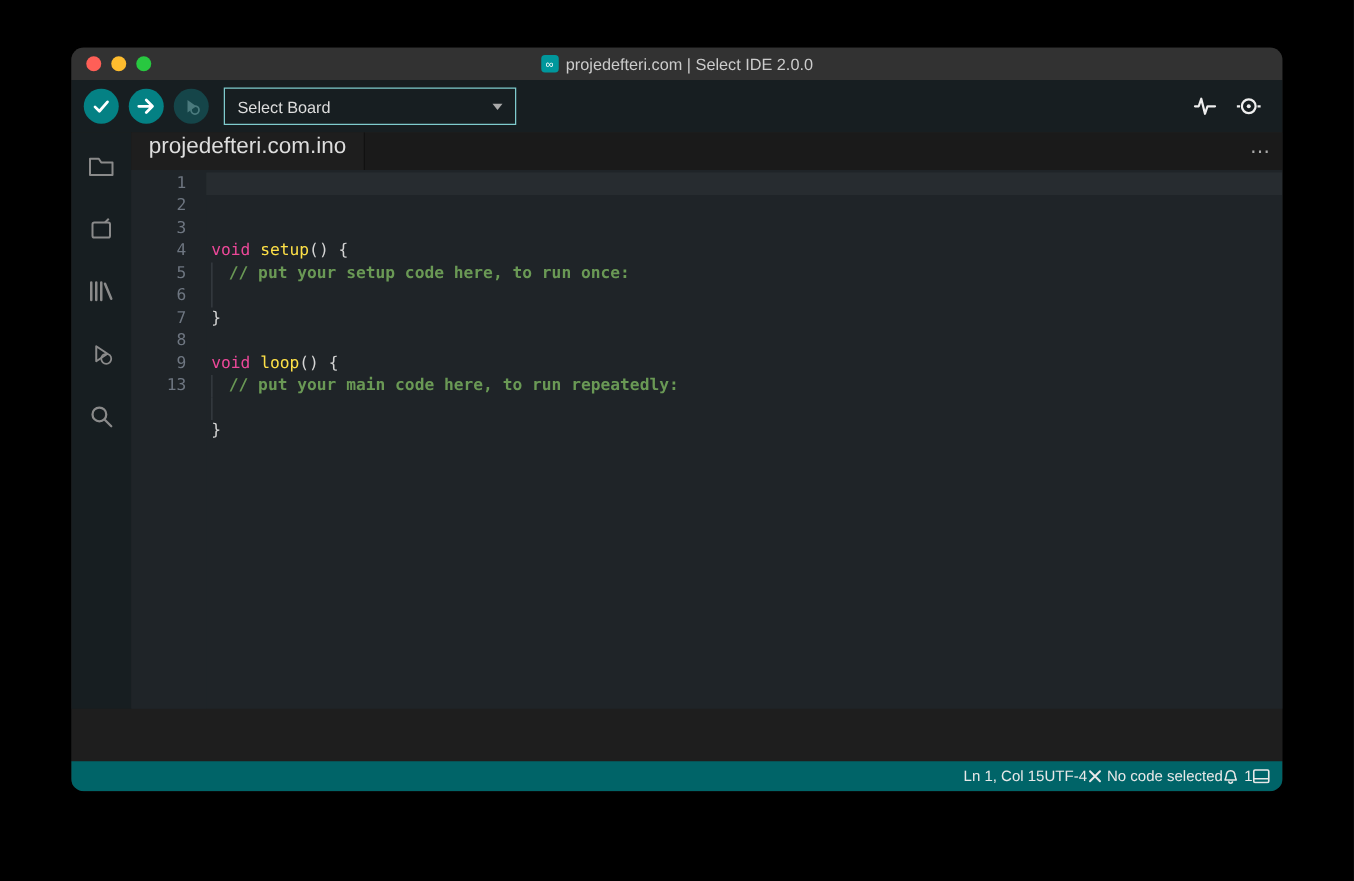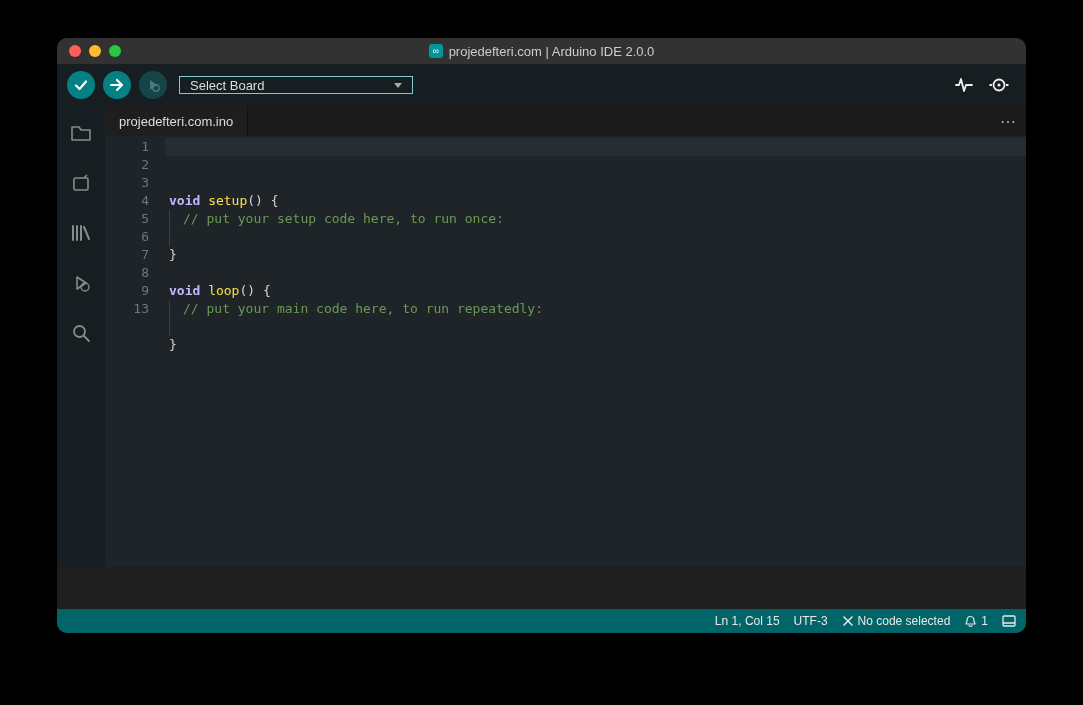--- a/index.html
+++ b/index.html
@@ -83,21 +83,21 @@
     display: flex;
     align-items: center;
     justify-content: center;
     cursor: pointer;
   }
   .tb-teal { background: #048184; }
   .tb-dark { background: #154549; }
   .board-select {
     margin-left: 4px;
     width: 234px;
-    height: 18px;
+    height: 30px;
     border: 1px solid #7fcbcd;
     background: #171e21;
     color: #ddd;
     font-size: 13px;
     padding: 0 10px;
     display: flex;
     align-items: center;
     justify-content: space-between;
     cursor: pointer;
   }
@@ -151,24 +151,23 @@
   }
   .tabs {
     height: 30px;
     background: #1a1a1a;
     display: flex;
     align-items: stretch;
   }
   .tab {
     background: #1e1e1e;
     color: #ddd;
-    font-size: 13px;
+    font-size: 18px;
     padding: 0 14px;
     display: flex;
-    align-items: center;
     border-right: 1px solid #111;
     cursor: pointer;
   }
   .tabs-right {
     margin-left: auto;
     display: flex;
     align-items: center;
     padding-right: 10px;
     color: #aaa;
     cursor: pointer;
@@ -200,41 +199,40 @@
     position: relative;
   }
   .code-line { height: 18px; padding-left: 4px; position: relative; }
   .line-hl {
     position: absolute;
     left: 0; right: 0; top: 2px;
     height: 18px;
     background: rgba(255,255,255,0.04);
     pointer-events: none;
   }
-  .kw { color: #c4b5fd; font-weight: bold; }
+  .kw { color: #ec4899; }
   .fn { color: #fde047; }
   .pn { color: #d4d4d4; }
-  .cm { color: #6a9955; }
+  .cm { color: #6a9955; font-weight: bold; }
   .indent-guide {
     border-left: 1px solid #3a3f44;
     display: inline-block;
     width: 14px;
     height: 18px;
     vertical-align: top;
   }
   .statusbar {
     height: 24px;
     background: #006468;
     color: #e8e8e8;
     font-size: 12px;
     display: flex;
     align-items: center;
     justify-content: flex-end;
     padding: 0 10px;
-    gap: 14px;
     flex-shrink: 0;
     margin-top: 42px;
   }
   .sb-item {
     display: flex;
     align-items: center;
     gap: 4px;
     cursor: pointer;
   }
 </style>
@@ -244,21 +242,21 @@
 <div class="window">
 
   <div class="titlebar">
     <div class="traffic-lights">
       <div class="traffic-light tl-red"></div>
       <div class="traffic-light tl-yellow"></div>
       <div class="traffic-light tl-green"></div>
     </div>
     <div class="title-center">
       <span class="app-icon">∞</span>
-      <span>projedefteri.com | Arduino IDE 2.0.0</span>
+      <span>projedefteri.com | Select IDE 2.0.0</span>
     </div>
   </div>
 
   <div class="toolbar">
     <div class="tb-btn tb-teal">
       <svg width="16" height="16" viewBox="0 0 16 16">
           <path d="M3 8.5 L6.5 12 L13 4.5" stroke="#fff" stroke-width="2.2" fill="none" stroke-linecap="round" stroke-linejoin="round"></path>
         </svg>
     </div>
     <div class="tb-btn tb-teal">
@@ -353,21 +351,21 @@
         <div class="code-line"><span class="kw">void</span><span class="pn"> </span><span class="fn">setup</span><span class="pn">() {</span></div><div class="code-line"><span class="indent-guide"></span><span class="cm">// put your setup code here, to run once:</span></div><div class="code-line"><span class="indent-guide"></span></div><div class="code-line"><span class="pn">}</span></div><div class="code-line"></div><div class="code-line"><span class="kw">void</span><span class="pn"> </span><span class="fn">loop</span><span class="pn">() {</span></div><div class="code-line"><span class="indent-guide"></span><span class="cm">// put your main code here, to run repeatedly:</span></div><div class="code-line"><span class="indent-guide"></span></div><div class="code-line"><span class="pn">}</span></div><div class="code-line"></div></div>
       </div>
     </div>
   </div>
 
   <div class="statusbar">
     <div class="sb-item">
       <span>Ln 1, Col 15</span>
     </div>
     <div class="sb-item">
-      <span>UTF-3</span>
+      <span>UTF-4</span>
     </div>
     <div class="sb-item">
       <svg width="12" height="12" viewBox="0 0 12 12">
           <path d="M2 2 L10 10 M10 2 L2 10" stroke="#e8e8e8" stroke-width="1.6" stroke-linecap="round"></path>
         </svg>
       <span>No code selected</span>
     </div>
     <div class="sb-item">
       <svg width="13" height="13" viewBox="0 0 13 13">
           <path d="M6.5 1.5 C4 1.5 3 3.5 3 6 L2 9 H11 L10 6 C10 3.5 9 1.5 6.5 1.5 Z M5 10 A1.5 1.5 0 0 0 8 10" fill="none" stroke="#e8e8e8" stroke-width="1.2" stroke-linejoin="round"></path>

